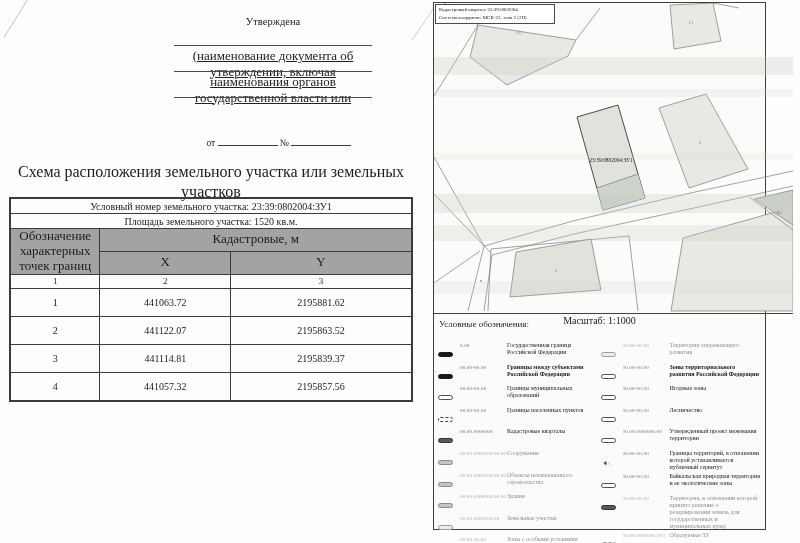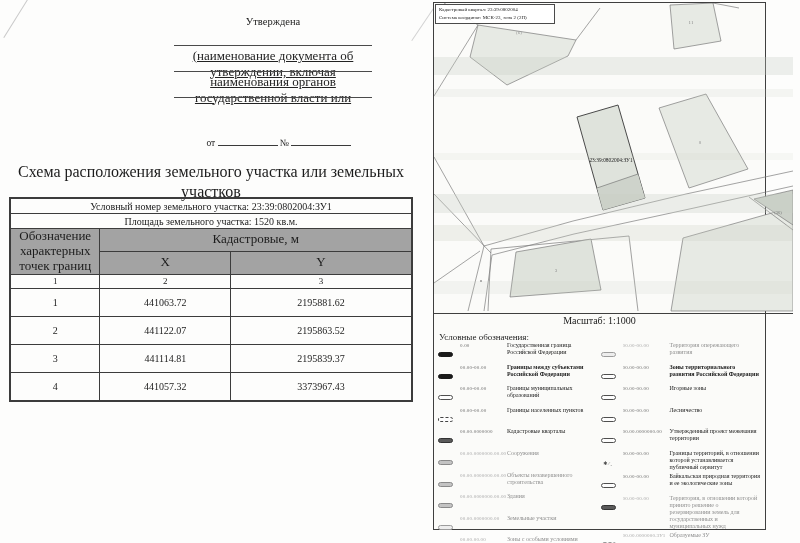--- a/index.html
+++ b/index.html
@@ -26,21 +26,21 @@
   td.trow{text-align:left;height:14px;}
   td.hc{background:#a3a3a3;font-size:13px;line-height:1.15;}
   tr.idx td{height:13px;font-size:9px;}
   tbody.data td{height:27px;}
 
   
   .page-right{position:absolute;left:433px;top:2px;width:333px;height:528px;border:1px solid #3f3f3f;background:#fbfbf9;box-sizing:border-box;}
   .map-wrap{position:absolute;left:0;top:0;width:359px;height:310px;border-bottom:1px solid #3f3f3f;box-sizing:content-box;overflow:hidden;}
   .infobox{position:absolute;left:1px;top:1px;width:112px;border:1px solid #4a4a4a;background:rgba(255,255,255,.92);font-size:5px;line-height:1.6;padding:1px 3px;z-index:5;}
   .scalebar{position:absolute;left:0;top:311px;width:100%;text-align:center;font-size:10px;height:13px;line-height:13px;}
-  .legend-title{position:absolute;left:5px;top:329px;font-size:9px;}
+  .legend-title{position:absolute;left:5px;top:316px;font-size:9px;}
   .legend{position:absolute;left:4px;right:2px;top:339px;display:flex;}
   .lcol{width:50%;}
   .li{display:flex;align-items:flex-start;margin-bottom:2.6px;}
   .symc{width:22px;flex:none;padding-top:1px;}
   .sym{display:inline-block;width:15px;height:5px;border:1px solid #4a4a4a;border-radius:3px;background:#fdfdfd;box-sizing:border-box;font-size:5px;line-height:4px;color:#555;text-align:center;}
   .sym.solid{background:#1a1a1a;border-color:#1a1a1a}
   .sym.dark{background:#5a5a5a;border-color:#333}
   .sym.gray{background:#c3c3c3;border-color:#8a8a8a}
   .sym.light{background:#ededed;border-color:#9c9c9c}
   .sym.outline{background:#fdfdfd;border-color:#4f4f4f}
@@ -121,21 +121,21 @@
         <td>2195863.52</td>
       </tr>
         <tr>
         <td>3</td>
         <td>441114.81</td>
         <td>2195839.37</td>
       </tr>
         <tr>
         <td>4</td>
         <td>441057.32</td>
-        <td>3373967.43</td>
+        <td>2195857.56</td>
       </tr>
       </tbody>
   </table>
 </div>
 
 <div class="page-right">
 
   <div class="map-wrap">
     <div class="infobox">
       <div>Кадастровый квартал: 23:39:0802004</div>

